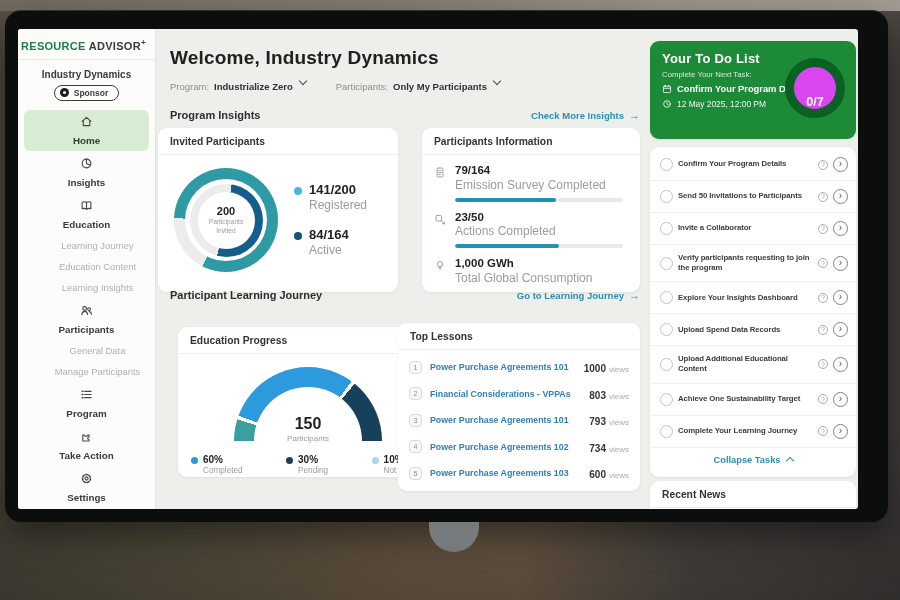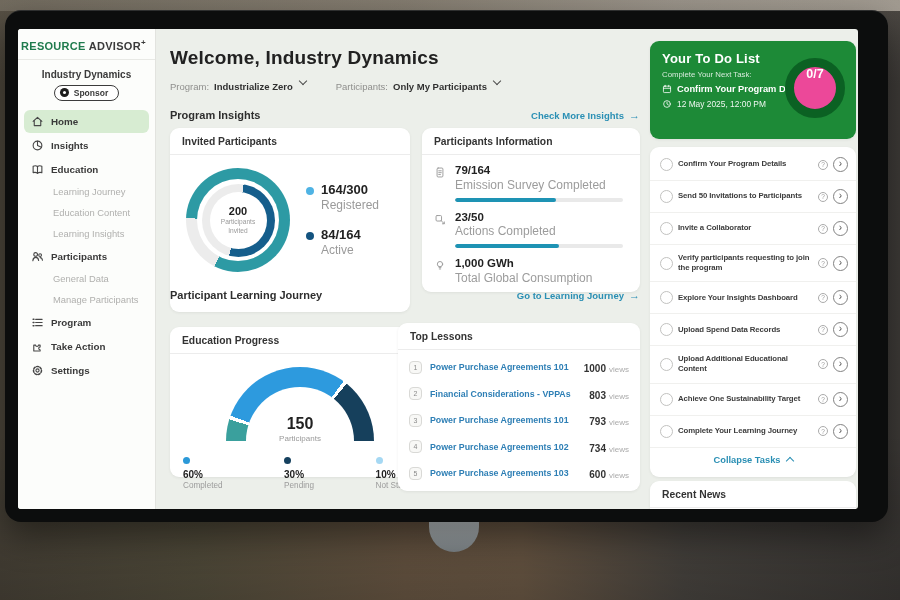--- a/index.html
+++ b/index.html
@@ -32,21 +32,21 @@
   .logo .plus { color:#3a3a3a; font-size:8px; vertical-align:super; }
   .org { text-align:center; font-size:10px; font-weight:bold; color:#3a3a3a; margin-top:9px; }
   .sponsor { margin:5px auto 0; width:fit-content; display:flex; align-items:center; gap:5px;
     border:1.2px solid #3c3c3c; border-radius:11px; padding:2px 10px 2px 5px;
     font-size:8.5px; font-weight:bold; color:#3a3a3a; background:#fff; }
   .sponsor-dot { width:9px; height:9px; border-radius:50%; background:#1d1d1d; position:relative; }
   .sponsor-dot::after { content:""; position:absolute; left:3px; top:3px; width:3px; height:3px;
     border-radius:50%; background:#fff; }
   .nav { padding:8px 6px 0; }
   .nav-item { display:flex; align-items:center; gap:7px; padding:5px 7px; margin:1px 0;
-    border-radius:6px; font-size:9.8px; font-weight:bold; color:#3a3a3a; cursor:pointer; }
+    border-radius:6px; font-size:9.8px; font-weight:bold; color:#3a3a3a; cursor:pointer;flex-direction:column; }
   .nav-item.active { background:#d7ecd2; }
   .nav-item.sub { padding:4.5px 7px 4.5px 29px; color:#b0b0ae; font-weight:normal; font-size:9.4px; }
   .nav-item svg { flex:0 0 auto; stroke:#474747; fill:none; stroke-width:1.2; stroke-linecap:round; stroke-linejoin:round; }
 
   
   .welcome { position:absolute; left:152px; top:18px; font-size:19px; font-weight:bold; color:#212121; letter-spacing:.2px; }
   .filters { position:absolute; left:152px; top:52px; display:flex; gap:30px; align-items:center; font-size:9.5px; }
   .filter { display:flex; align-items:flex-start; cursor:pointer; }
   .flabel { color:#8f8f8d; }
   .fvalue { font-weight:bold; color:#303030; margin-left:5px; }
@@ -58,21 +58,21 @@
   .hrow { position:absolute; display:flex; justify-content:space-between; align-items:center; left:152px; width:470px; }
   .hrow1 { top:80px; } .hrow2 { top:260px; }
   .sec-title { font-size:11px; font-weight:bold; color:#2e2e2e; }
   .more-link { font-size:9.5px; font-weight:bold; color:#2a8fb4; cursor:pointer; display:flex; align-items:center; gap:5px; }
   .arrow { font-size:11px; }
 
   .card { position:absolute; background:#fff; border-radius:9px; box-shadow:0 1px 3px rgba(40,40,40,.07); }
   .card-title { padding:8px 12px 7px; font-size:10.3px; font-weight:bold; color:#333; border-bottom:1px solid #ececec; }
 
   
-  .card-invited { left:152px; top:99px; width:240px; height:184px; }
+  .card-invited { left:140px; top:99px; width:240px; height:164px; }
   .invited-body { display:flex; align-items:center; gap:16px; padding:13px 10px 10px 16px; }
   .donut-outer { width:104px; height:104px; border-radius:50%;
     background:conic-gradient(from 272deg,#2d9aa4 0 82%,#ececec 82% 100%);
     display:flex; align-items:center; justify-content:center; }
   .donut-mid { width:82px; height:82px; border-radius:50%; background:#fff;
     display:flex; align-items:center; justify-content:center; }
   .donut-inner { width:73px; height:73px; border-radius:50%;
     background:conic-gradient(from 8deg,#155e8c 0 52%,#ececec 52% 100%);
     display:flex; align-items:center; justify-content:center; }
   .donut-hole { width:57px; height:57px; border-radius:50%; background:#fff;
@@ -88,30 +88,30 @@
   
   .card-info { left:404px; top:99px; width:218px; height:164px; }
   .info-row { display:flex; gap:9px; padding:9px 14px 0 12px; }
   .info-row svg { stroke:#9a9a9a; fill:none; stroke-width:1.1; stroke-linecap:round; stroke-linejoin:round; margin-top:2px; flex:0 0 auto; }
   .info-val { font-size:11.5px; font-weight:bold; color:#222; line-height:1.1; }
   .info-lbl { font-size:12px; color:#9c9c9c; margin-top:1px; }
   .bar { width:168px; height:4px; border-radius:2px; background:#e9e9e9; margin-top:6px; overflow:hidden; }
   .bar-fill { height:100%; border-radius:2px; background:#1e93b4; }
 
   
-  .card-edu { left:152px; top:298px; width:260px; height:150px; }
+  .card-edu { left:160px; top:298px; width:260px; height:150px; }
   .gauge { position:relative; width:148px; height:76px; margin:13px auto 0; overflow:hidden; }
   .gauge-arc { position:absolute; left:0; top:0; width:148px; height:148px; border-radius:50%;
     background:conic-gradient(from 270deg,#3aa09d 0deg 17deg,#fff 17deg 20deg,#2d9ade 20deg 126deg,#fff 126deg 129deg,#16405c 129deg 180deg,transparent 180deg 360deg); }
   .gauge-hole { position:absolute; left:20px; top:20px; width:108px; height:108px; border-radius:50%; background:#fff; }
   .gauge-text { position:absolute; left:0; bottom:0; width:100%; text-align:center; }
   .gauge-val { font-size:16px; font-weight:bold; color:#222; line-height:1; }
   .gauge-lbl { font-size:8px; color:#9a9a9a; margin-top:2px; }
   .edu-legend { display:flex; justify-content:space-between; padding:11px 13px 0 13px; }
-  .eleg { display:flex; gap:5px;flex-direction:column; }
+  .eleg { display:flex; gap:5px; }
   .eleg .dot { width:7px; height:7px; border-radius:50%; margin-top:2.5px; flex:0 0 auto; }
   .eleg-pct { font-size:10px; font-weight:bold; color:#222; line-height:1.1; }
   .eleg-lbl { font-size:8.2px; color:#9c9c9c; margin-top:1px; }
 
   
   .card-lessons { left:380px; top:294px; width:242px; height:168px; }
   .lesson-row { display:flex; align-items:center; gap:8px; padding:0 11px; height:26.5px; cursor:pointer; }
   .rank { width:13px; height:13px; border-radius:4px; border:1px solid #d9d9d6; background:#f8f8f6;
     font-size:7px; color:#8a8a8a; display:flex; align-items:center; justify-content:center; flex:0 0 auto; }
   .lesson-title { flex:1; font-size:8.8px; font-weight:bold; color:#2e7fb5; }
@@ -120,21 +120,21 @@
 
   
   .card-todo { left:632px; top:12px; width:206px; height:98px; background:#1d8a37; border-radius:9px; padding:10px 12px; }
   .todo-title { font-size:13px; font-weight:bold; color:#fff; letter-spacing:.2px; }
   .todo-sub { font-size:7.8px; color:rgba(255,255,255,.82); margin-top:4px; }
   .todo-line { display:flex; align-items:center; gap:5px; margin-top:5px; color:#fff; }
   .todo-line svg { stroke:#fff; fill:none; stroke-width:1.1; stroke-linecap:round; flex:0 0 auto; }
   .todo-task { font-size:9.3px; font-weight:bold; }
   .todo-date { font-size:8.4px; font-weight:normal; color:rgba(255,255,255,.92); }
   .todo-ring { position:absolute; right:11px; top:17px; width:60px; height:60px; border-radius:50%;
-    border:9px solid #0b6123; background:#ec4899; display:flex; align-items:flex-start; justify-content:center; }
+    border:9px solid #0b6123; background:#d946ef; display:flex; align-items:flex-end; justify-content:center; }
   .todo-ring span { font-size:12.5px; font-weight:bold; color:#fff; }
 
   .card-tasks { left:632px; top:118px; width:206px; height:330px; padding:2px 0; }
   .task-row { display:flex; align-items:center; gap:5px; padding:8px 8px 8px 10px; border-bottom:1px solid #f0f0ee; cursor:pointer; }
   .task-row:last-of-type { border-bottom:none; }
   .task-check { width:13px; height:13px; border-radius:50%; border:1.4px solid #c2c2c0; flex:0 0 auto; }
   .task-label { flex:1; font-size:7.8px; font-weight:bold; color:#3c3c3c; line-height:1.3; letter-spacing:-.1px; }
   .task-help { width:10px; height:10px; border-radius:50%; border:1px solid #ababab; color:#9a9a9a;
     font-size:6.5px; display:flex; align-items:center; justify-content:center; flex:0 0 auto; }
   .task-go { width:15px; height:15px; border-radius:50%; border:1.4px solid #828282; color:#555;
@@ -266,21 +266,21 @@
                   <span class="donut-val">200</span>
                   <span class="donut-lbl">Participants Invited</span>
                 </div>
               </div>
             </div>
           </div>
           <div class="ilegend">
             <div class="leg-item">
               <span class="leg-dot" style="background:#4fb3e4"></span>
               <span>
-                <div class="leg-val">164/300</div>
+                <div class="leg-val">141/200</div>
                 <div class="leg-lbl">Registered</div>
               </span>
             </div>
             <div class="leg-item">
               <span class="leg-dot" style="background:#14537f"></span>
               <span>
                 <div class="leg-val">84/164</div>
                 <div class="leg-lbl">Active</div>
               </span>
             </div>

